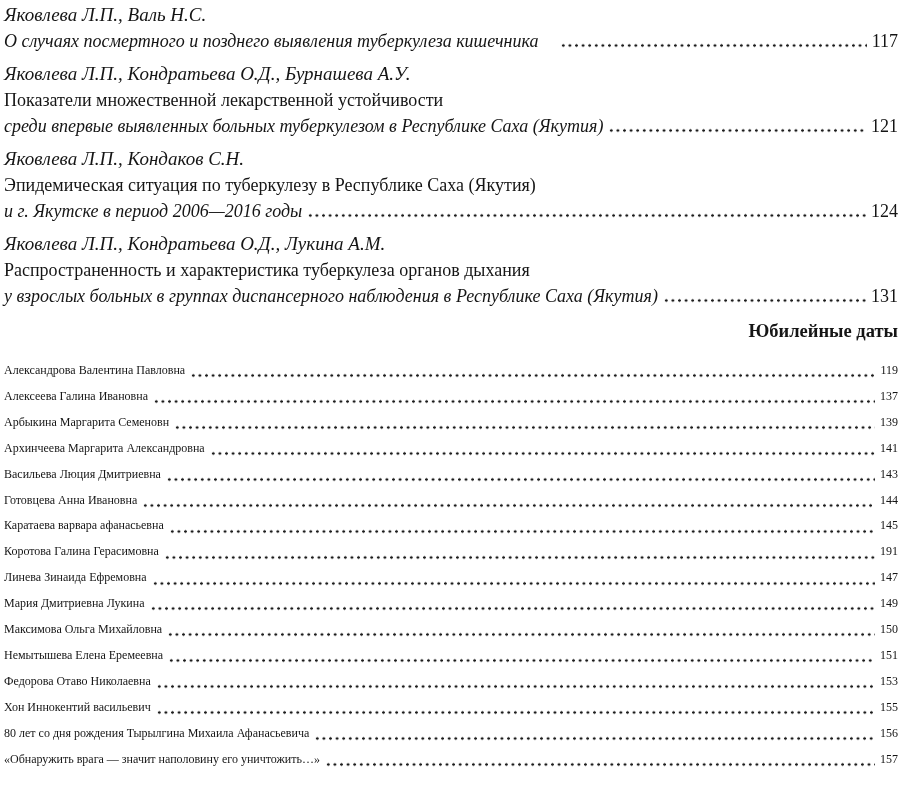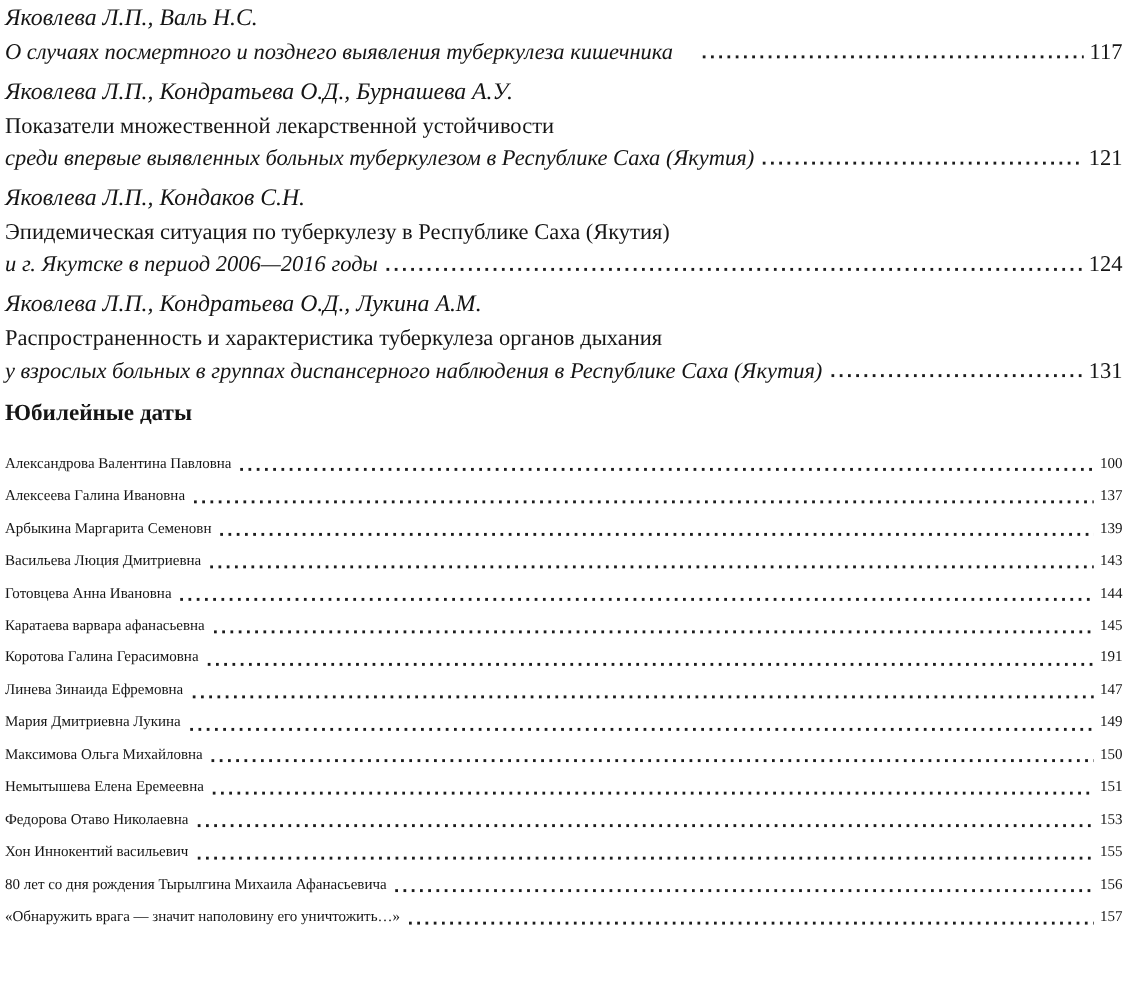--- a/index.html
+++ b/index.html
@@ -51,21 +51,21 @@
   .leader.gap { margin-left: 22px; }
   .pg {
     flex: 0 0 auto;
     text-align: center;
   }
   .section-heading {
     margin: 9px 0 0 0;
     font-size: 18.5px;
     line-height: 26px;
     font-weight: bold;
-    text-align: left;
+    text-align: right;
   }
   .anniversary-list { margin-top: 14px; }
   .row {
     display: flex;
     align-items: stretch;
     font-size: 12px;
     line-height: 25.9px;
     white-space: nowrap;
   }
 </style>
@@ -114,33 +114,38 @@
   </div>
 
 </section>
 
 <h2 class="section-heading">Юбилейные даты</h2>
 
 <section class="anniversary-list">
   <div class="row">
     <span class="t">Александрова Валентина Павловна</span>
     <span class="leader"></span>
-    <span class="pg">100</span>
+    <span class="pg">119</span>
   </div>
   <div class="row">
     <span class="t">Алексеева Галина Ивановна</span>
     <span class="leader"></span>
     <span class="pg">137</span>
   </div>
   <div class="row">
     <span class="t">Арбыкина Маргарита Семеновн</span>
     <span class="leader"></span>
     <span class="pg">139</span>
   </div>
   <div class="row">
+    <span class="t">Архинчеева Маргарита Александровна</span>
+    <span class="leader"></span>
+    <span class="pg">141</span>
+  </div>
+  <div class="row">
     <span class="t">Васильева Люция Дмитриевна</span>
     <span class="leader"></span>
     <span class="pg">143</span>
   </div>
   <div class="row">
     <span class="t">Готовцева Анна Ивановна</span>
     <span class="leader"></span>
     <span class="pg">144</span>
   </div>
   <div class="row">

